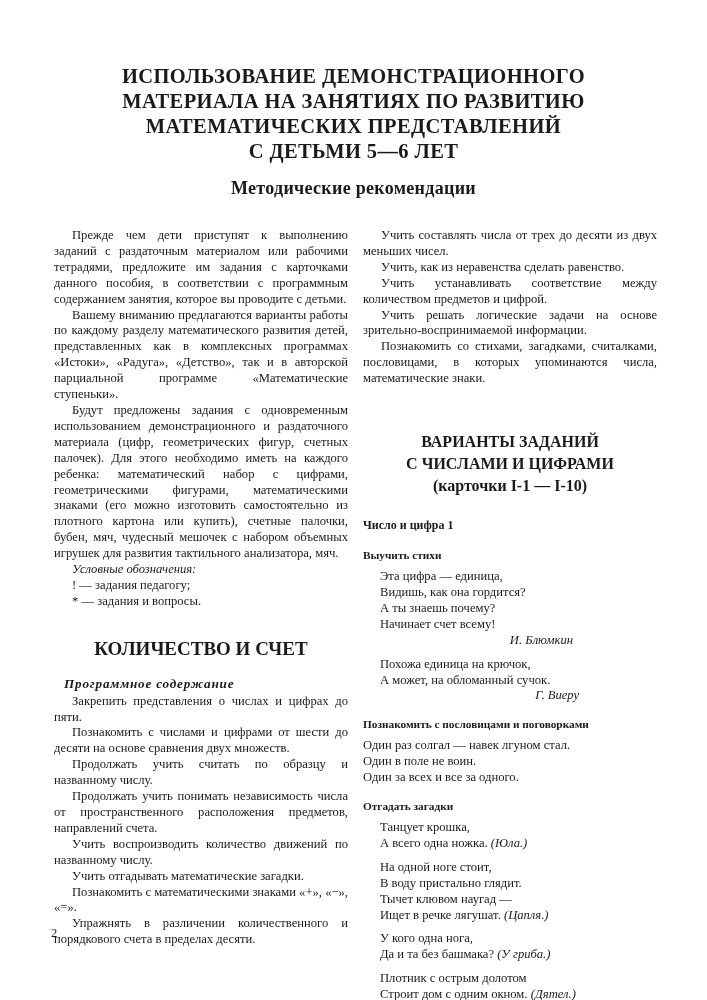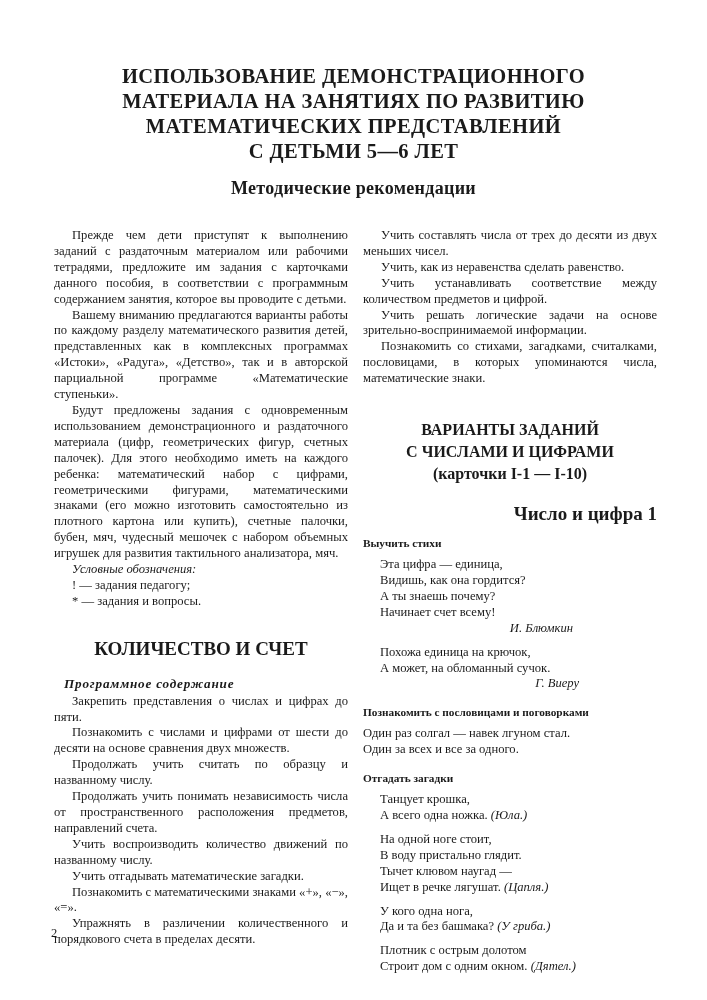--- a/index.html
+++ b/index.html
@@ -9,22 +9,22 @@
   .subtitle { font-weight: bold; font-size: 18px; line-height: 22px; margin-top: 13px; letter-spacing: 0.3px; }
   .col { position: absolute; top: 228px; width: 294px; font-size: 12.6px; line-height: 15.9px; text-align: justify; }
   .col-left { left: 54px; }
   .col-right { left: 363px; width: 294px; }
   p { margin: 0; text-indent: 18px; }
   .legend-title { font-style: italic; text-indent: 18px; }
   .legend-line { text-indent: 18px; }
   .sec-head { text-align: center; font-weight: bold; font-size: 15.5px; line-height: 21px; margin-top: 28px; }
   .sec-head .big { font-size: 19px; margin-top: 16px; }
   .prog-title { font-weight: bold; font-style: italic; font-size: 13.2px; letter-spacing: 0.8px; margin-top: 17px; margin-bottom: 2px; text-indent: 10px; }
-  .r-head { text-align: center; font-weight: bold; font-size: 16px; line-height: 22px; margin-top: 32px; }
-  .r-sub { text-align: right; font-weight: bold; font-size: 19px; line-height: 19px; margin-top: 19px; }
+  .r-head { text-align: center; font-weight: bold; font-size: 16px; line-height: 22px; margin-top: 44px; }
+  .r-sub { text-align: left; font-weight: bold; font-size: 12px; line-height: 19px; margin-top: 19px; }
   .small-head { font-weight: bold; font-size: 11.3px; line-height: 14px; margin-top: 13px; margin-bottom: 7px; }
   .poem { padding-left: 17px; text-align: left; }
   .poem .line { display: block; }
   .author { display: block; text-align: right; font-style: italic; padding-right: 84px; }
   .author2 { display: block; text-align: right; font-style: italic; padding-right: 78px; }
   .stanza { margin-bottom: 8px; }
   .proverbs { text-align: left; }
   .ans { font-style: italic; }
   .page-num { position: absolute; left: 51px; top: 926px; font-size: 12.5px; }
 </style>
@@ -89,20 +89,21 @@
   </div>
   <div class="poem stanza">
     <span class="line">Похожа единица на крючок,</span>
     <span class="line">А может, на обломанный сучок.</span>
     <span class="author2">Г. Виеру</span>
   </div>
 
   <div class="small-head">Познакомить с пословицами и поговорками</div>
   <div class="proverbs">
     <div>Один раз солгал — навек лгуном стал.</div>
+    <div>Один в поле не воин.</div>
     <div>Один за всех и все за одного.</div>
   </div>
 
   <div class="small-head">Отгадать загадки</div>
   <div class="poem stanza">
     <span class="line">Танцует крошка,</span>
     <span class="line"><span>А всего одна ножка.</span> <span class="ans">(Юла.)</span></span>
   </div>
   <div class="poem stanza">
     <span class="line">На одной ноге стоит,</span>

